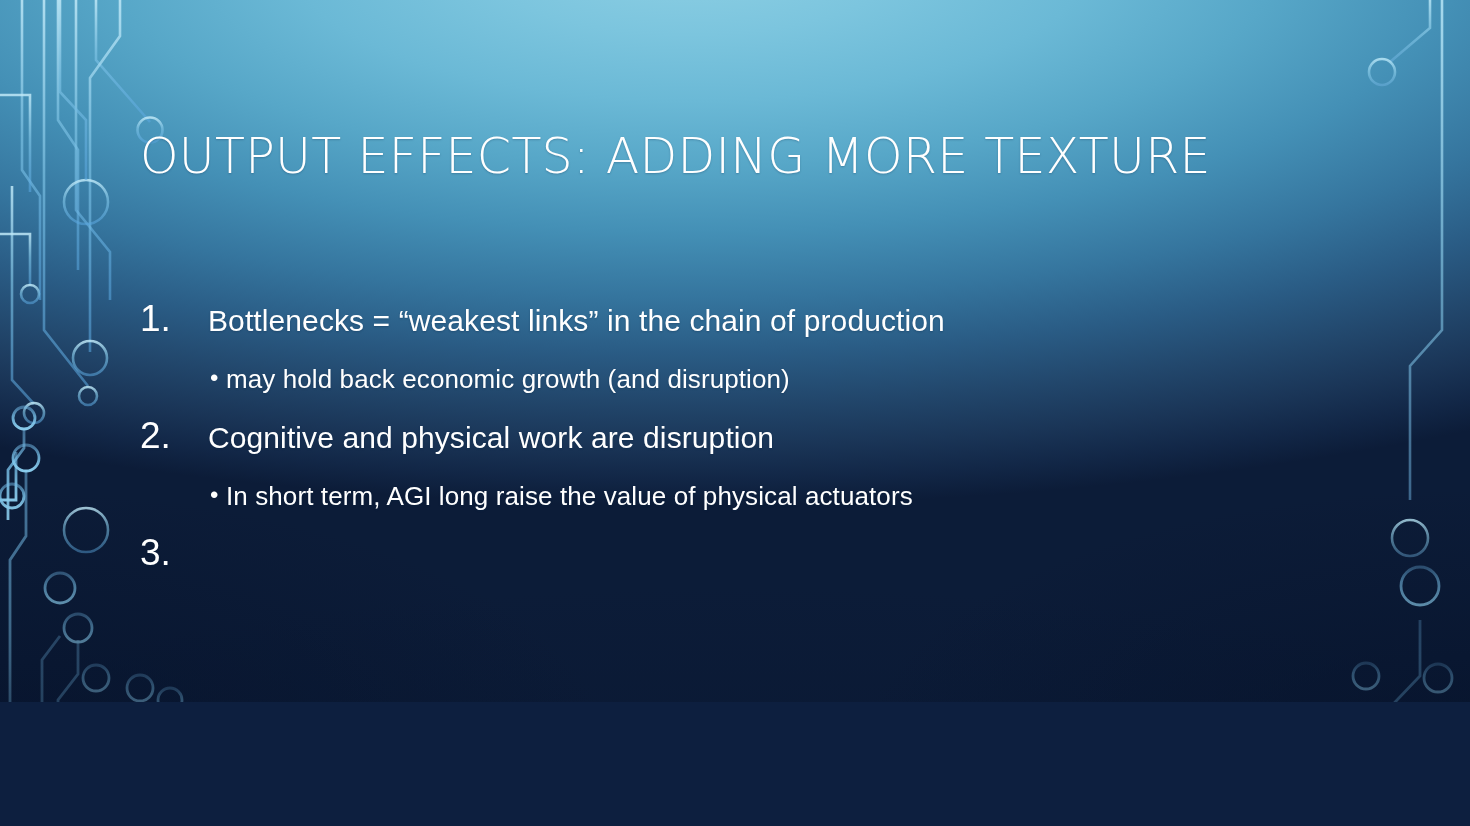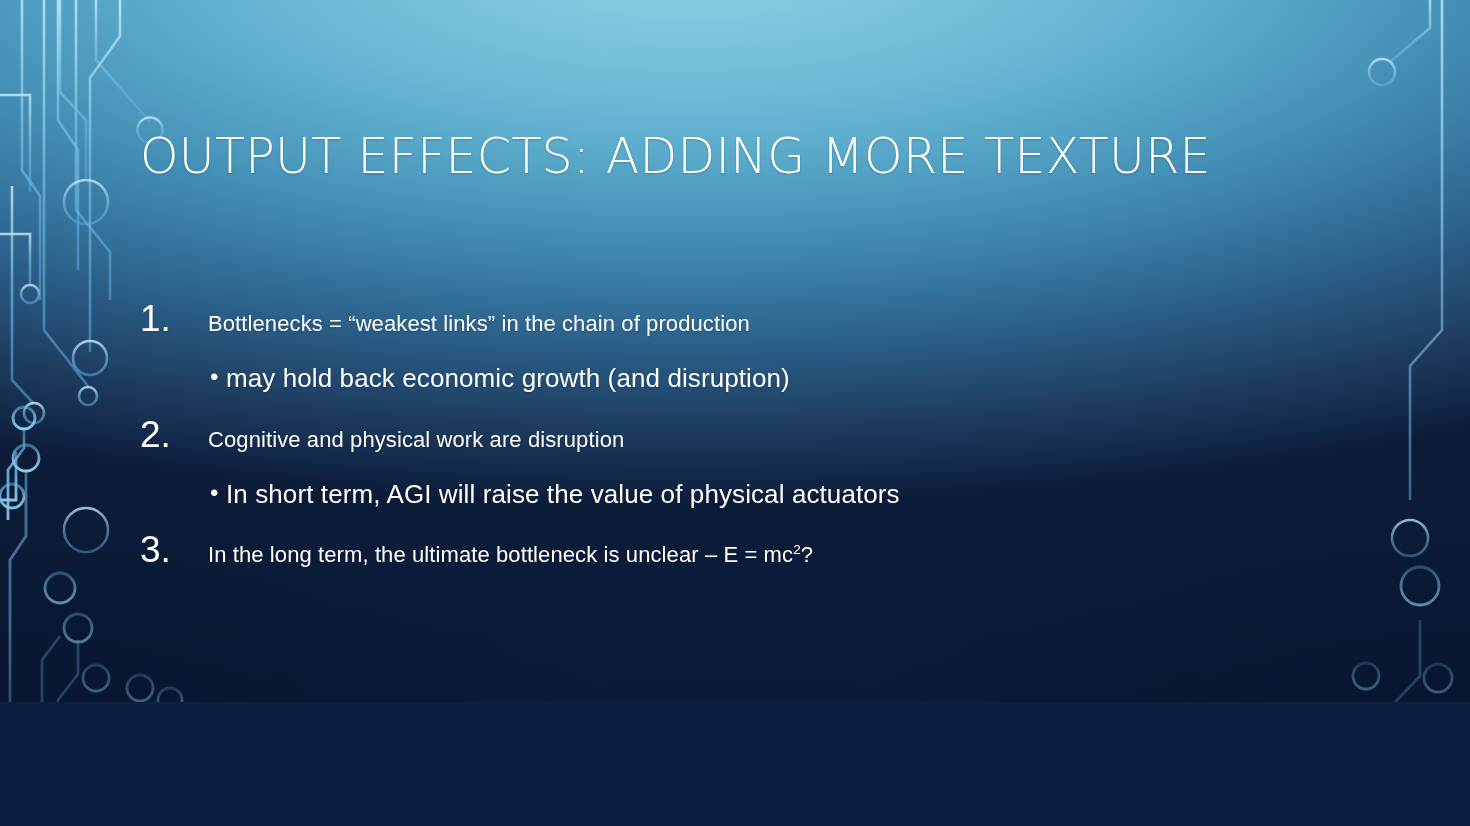--- a/index.html
+++ b/index.html
@@ -92,21 +92,21 @@
   }
   .num-row .marker {
     flex:0 0 68px;
     font-size:37px;
     font-weight:400;
     color:#ffffff;
     line-height:1;
     text-shadow:0 1px 2px rgba(10,40,70,0.3);
   }
   .num-row .text {
-    font-size:22px;
+    font-size:30px;
     font-weight:400;
     color:#ffffff;
     line-height:1.18;
     letter-spacing:0.1px;
     text-shadow:0 1px 2px rgba(10,40,70,0.3);
   }
   .num-row .text sup {
     font-size:0.62em;
     vertical-align:super;
     line-height:0;
@@ -268,23 +268,22 @@
         <span class="dot">•</span>
         <span class="text">may hold back economic growth (and disruption)</span>
       </div>
 
       <div class="num-row">
         <span class="marker">2.</span>
         <span class="text">Cognitive and physical work are disruption</span>
       </div>
       <div class="sub-row">
         <span class="dot">•</span>
-        <span class="text">In short term, AGI will raise the value of physical actuators</span>
+        <span class="text">In short term, AGI long raise the value of physical actuators</span>
       </div>
 
       <div class="num-row">
         <span class="marker">3.</span>
-        <span class="text"><span>In the long term, the ultimate bottleneck is unclear – E = mc</span><sup>2</sup><span>?</span></span>
       </div>
 
     </div>
   </div>
 </div>
 
 </body></html>

